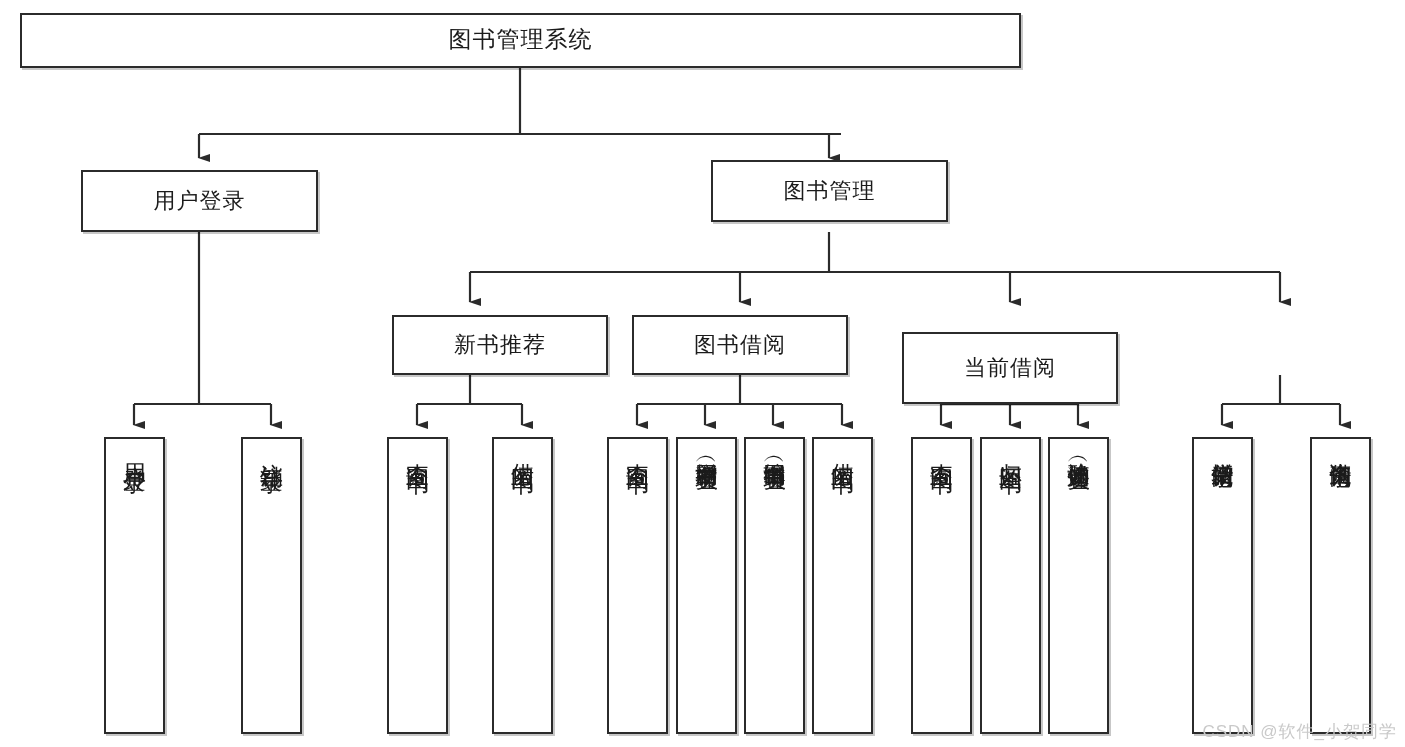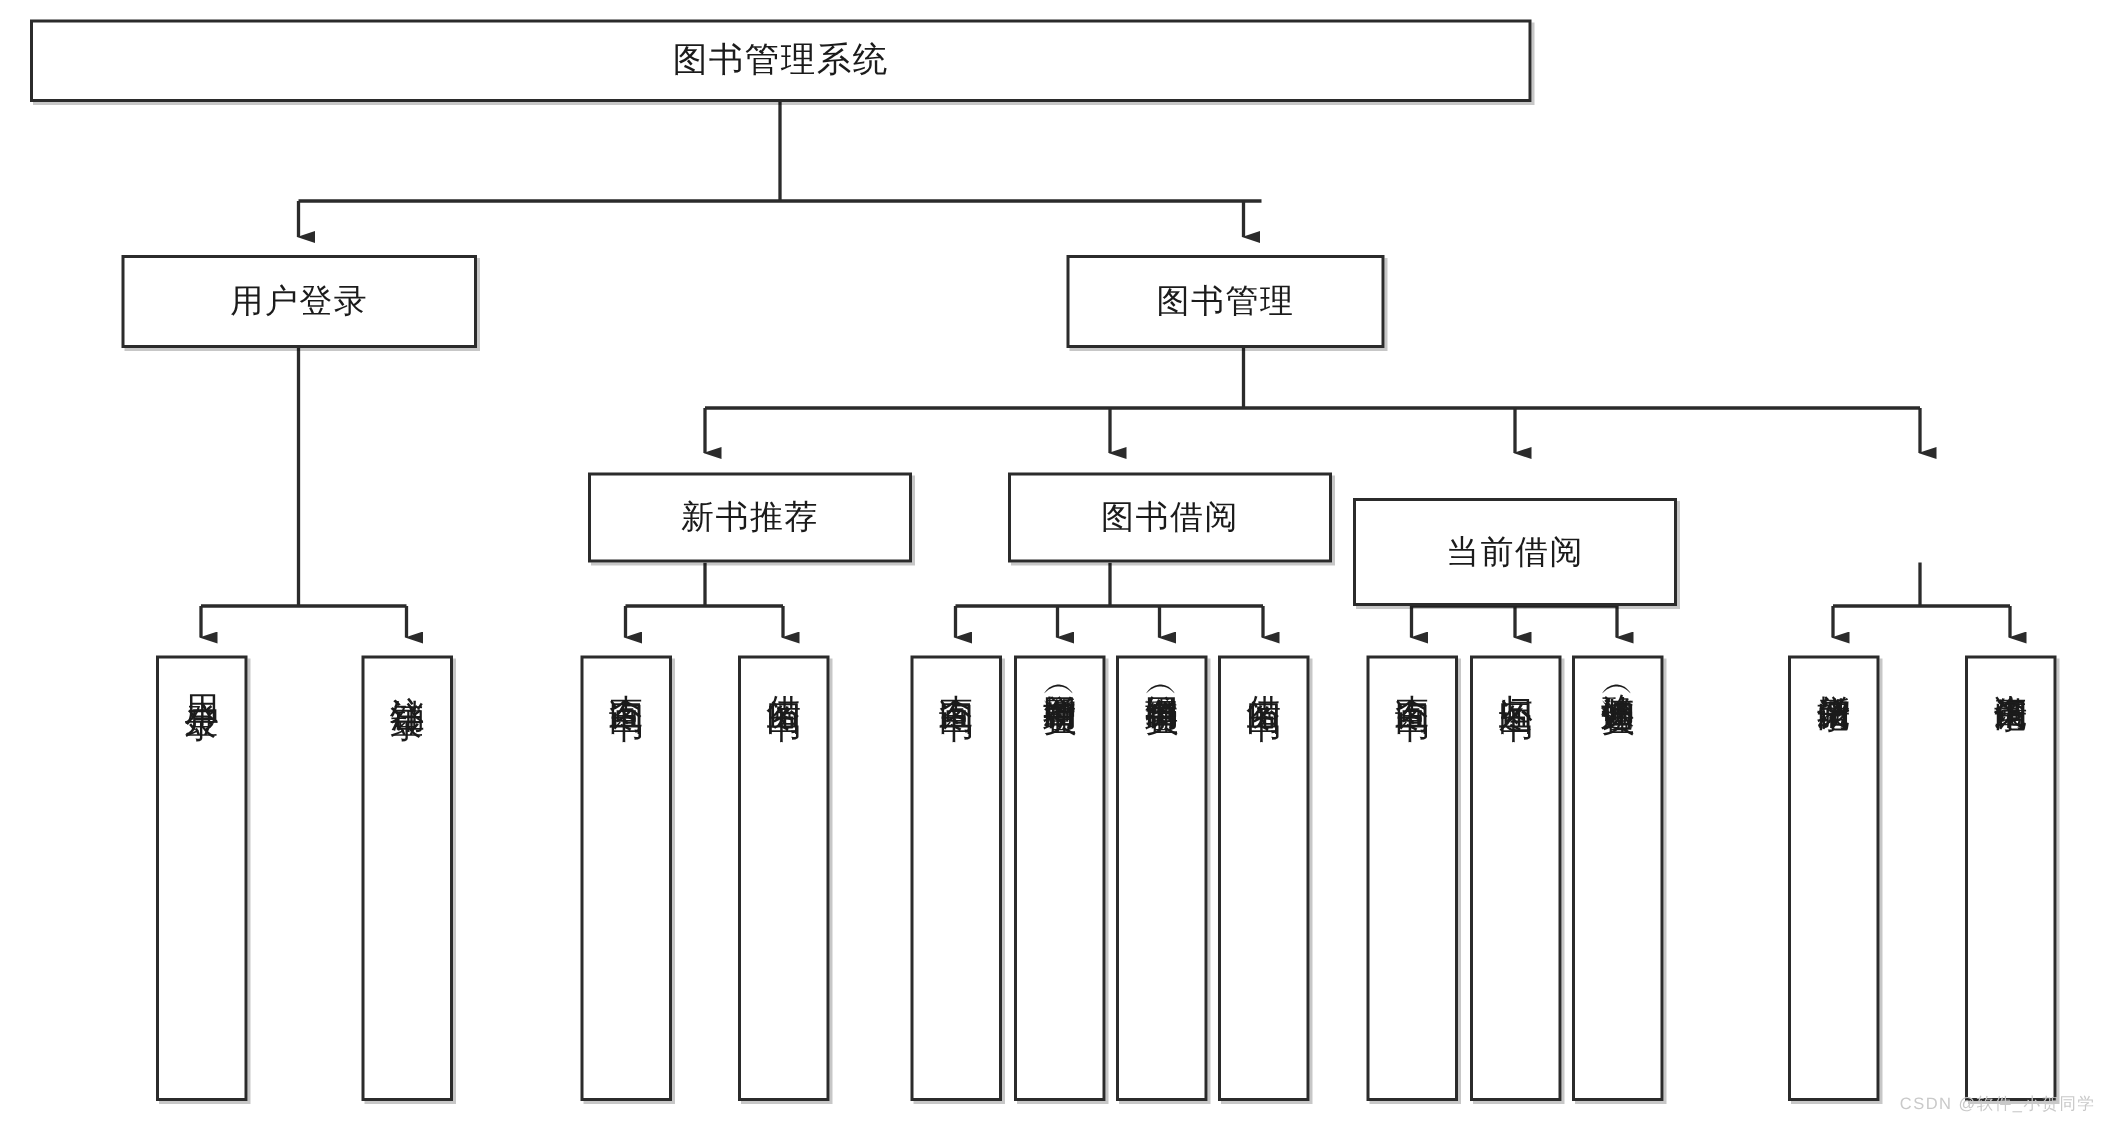--- a/index.html
+++ b/index.html
@@ -49,21 +49,21 @@
     letter-spacing:3px;
     line-height:1;
     white-space:nowrap;
   }
   .node.vert.tall .label{font-size:22px;letter-spacing:1px;}
 
   .watermark{
     position:absolute;
     right:8px;
     bottom:4px;
-    font-size:11px;
+    font-size:17px;
     color:#c9c9c9;
     letter-spacing:1px;
     z-index:5;
     white-space:nowrap;
     font-family:"Liberation Sans","DejaVu Sans",sans-serif;
   }
 </style>
 </head>
 <body>
 
@@ -119,28 +119,28 @@
     </g>
   </svg>
 
   <div class="node horiz root" style="left:20px;top:13px;width:1001px;height:55px;">
     <span class="label">图书管理系统</span>
   </div>
 
   <div class="node horiz" style="left:81px;top:170px;width:237px;height:62px;">
     <span class="label">用户登录</span>
   </div>
-  <div class="node horiz" style="left:711px;top:170px;width:212px;height:62px;">
+  <div class="node horiz" style="left:711px;top:160px;width:237px;height:62px;">
     <span class="label">图书管理</span>
   </div>
 
   <div class="node horiz" style="left:368px;top:315px;width:216px;height:60px;margin-left:24px;">
     <span class="label">新书推荐</span>
   </div>
-  <div class="node horiz" style="left:632px;top:315px;width:216px;height:60px;margin-left:40px;">
+  <div class="node horiz" style="left:632px;top:315px;width:216px;height:60px;">
     <span class="label">图书借阅</span>
   </div>
   <div class="node horiz" style="left:902px;top:332px;width:216px;height:72px;">
     <span class="label">当前借阅</span>
   </div>
 
   <div class="node vert" style="left:104px;top:437px;width:61px;height:297px;">
     <span class="label">用户登录</span>
   </div>
   <div class="node vert" style="left:241px;top:437px;width:61px;height:297px;">

